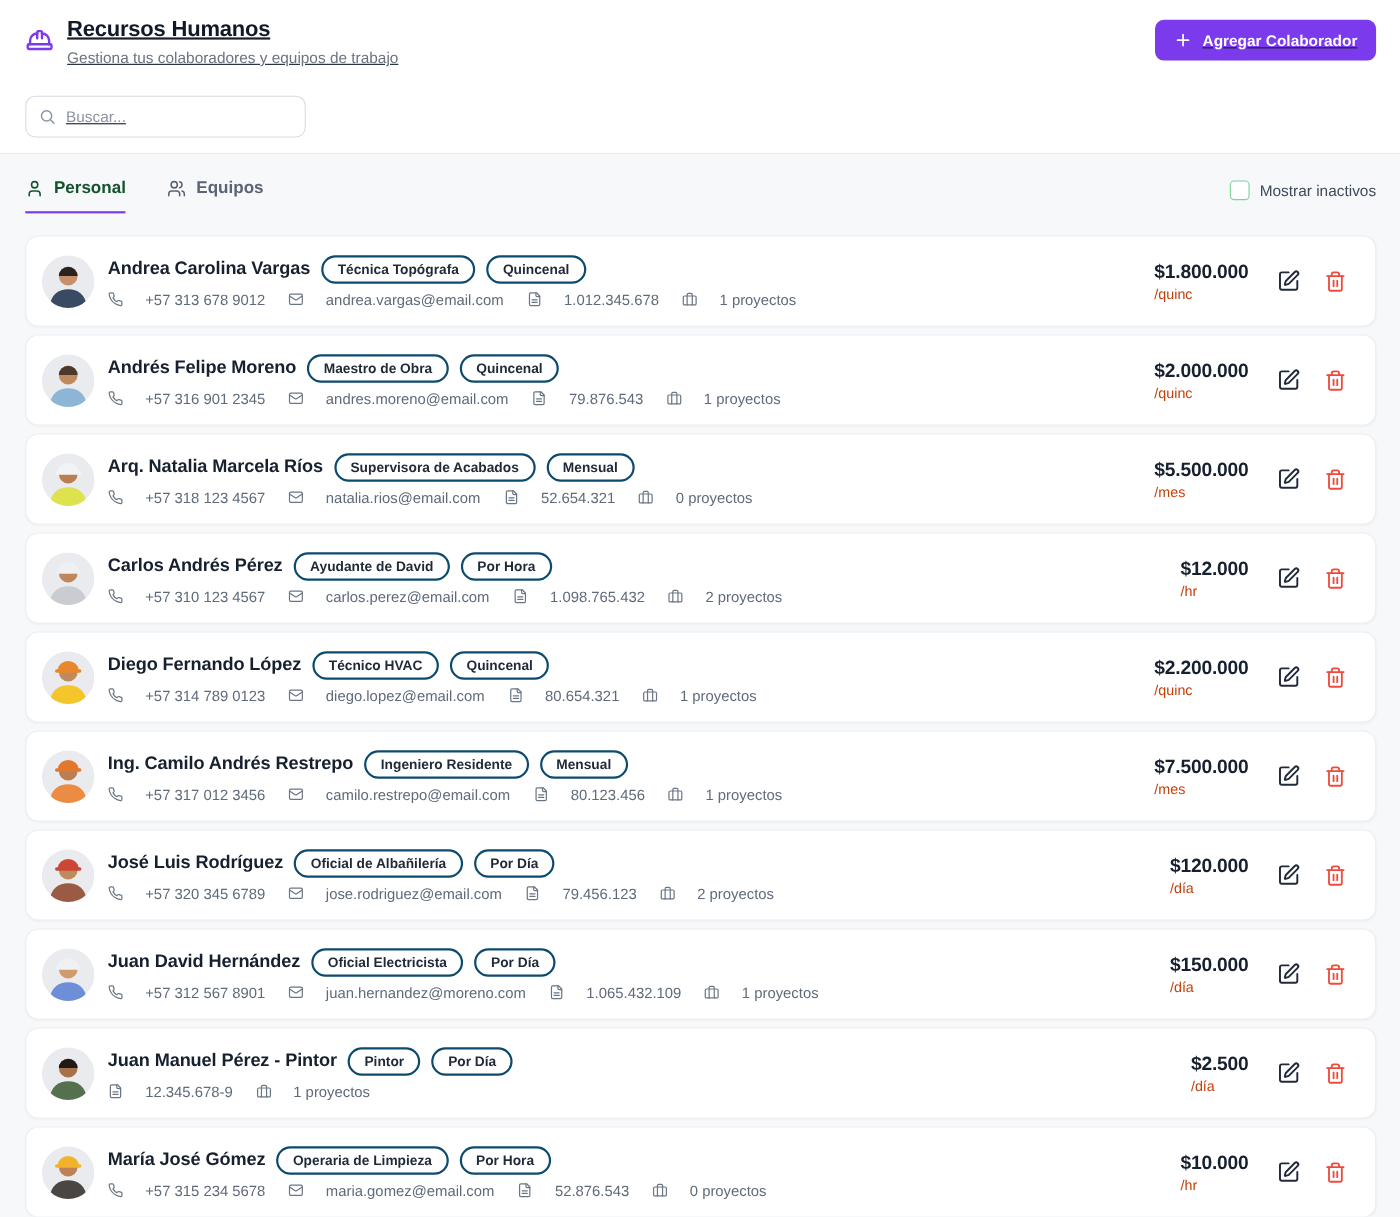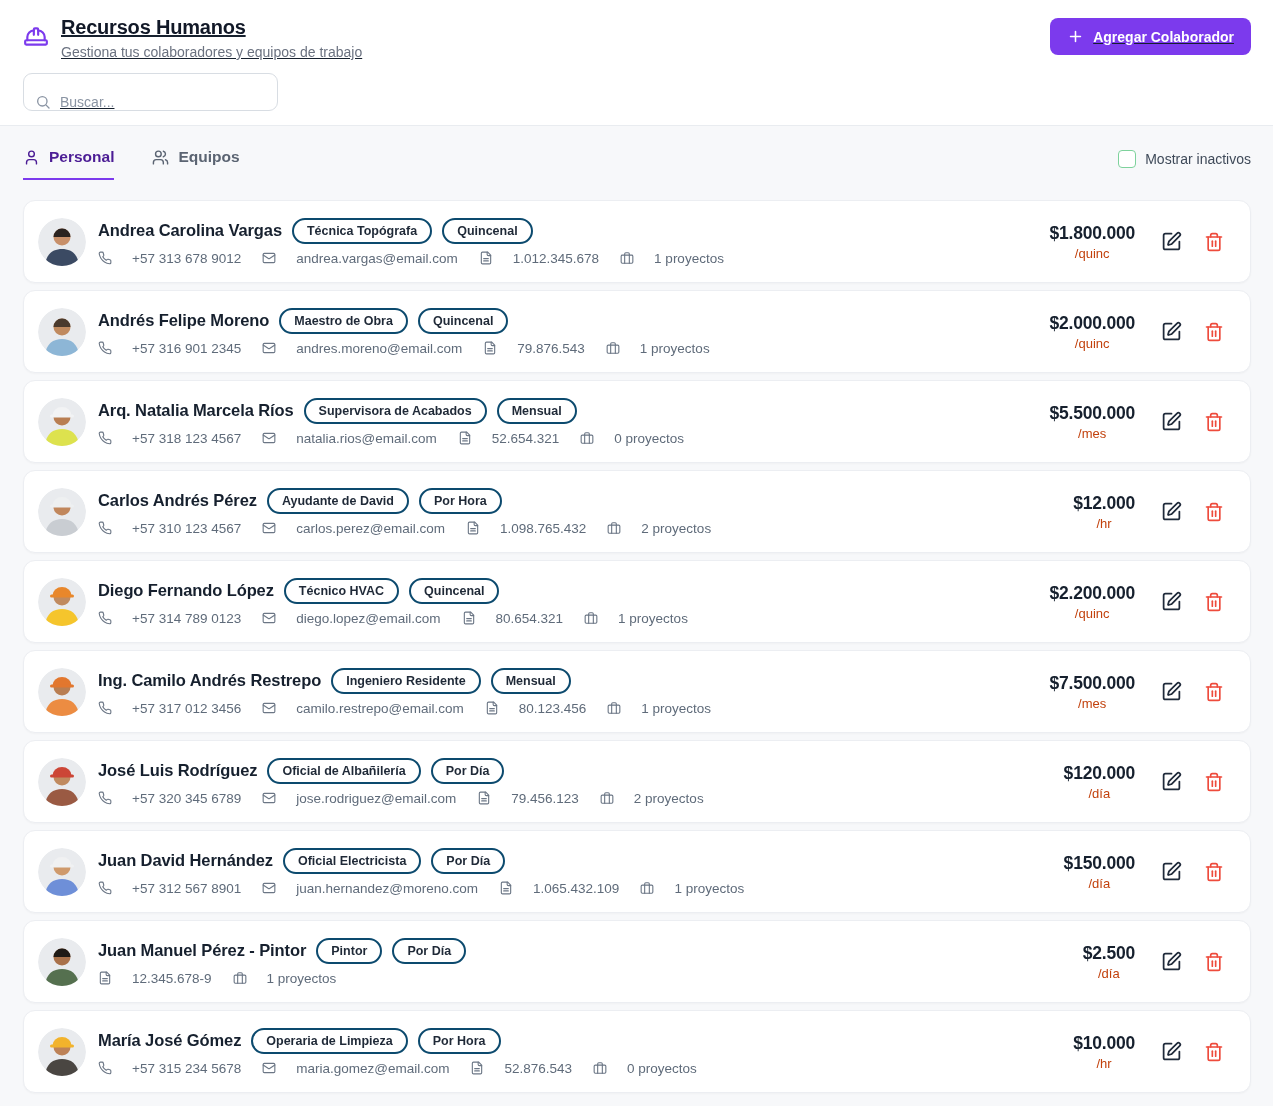--- a/index.html
+++ b/index.html
@@ -9,51 +9,51 @@
   
   .header { background:#fff; border-bottom:1px solid #e9ecf0; padding:16px 22px 14px 23px;text-decoration:underline; }
   .header-top { display:flex; align-items:flex-start; justify-content:space-between; }
   .title-wrap { display:flex; align-items:flex-start; gap:12px; }
   .hardhat { color:#7c3aed; margin-top:8px; }
   .page-title { font-size:20px; font-weight:700; color:#111827; letter-spacing:-0.2px; }
   .page-subtitle { font-size:14px; color:#6b7280; margin-top:5px; }
   .add-btn { display:inline-flex; align-items:center; gap:9px; background:#7c3aed; color:#fff;
              border:none; border-radius:8px; height:37px; padding:0 17px; font-size:14px;
              font-weight:700; font-family:inherit; cursor:pointer; margin-top:2px; }
-  .search-box { margin-top:13px; width:255px; height:38px; border:1px solid #d8dde3; border-radius:9px;
-                display:flex; align-items:flex-end; gap:9px; padding:0 11px; background:#fff; color:#8a94a3; }
+  .search-box { margin-top:27px; width:255px; height:38px; border:1px solid #d8dde3; border-radius:9px;
+                display:flex; align-items:center; gap:9px; padding:0 11px; background:#fff; color:#8a94a3; }
   .search-box input { border:none; outline:none; font-size:14px; font-family:inherit; width:100%;
                       color:#334155; background:transparent; }
   .search-box input::placeholder { color:#8a94a3; }
 
   
   .toolbar { display:flex; align-items:center; justify-content:space-between; padding:22px 22px 0 23px; }
   .tabs { display:flex; gap:38px; }
   .tab { display:inline-flex; align-items:center; gap:9px; font-size:15.5px; font-weight:600;
          color:#5b6472; padding-bottom:12px; border-bottom:2.5px solid transparent; cursor:pointer; }
-  .tab.active { color:#4c1d95; border-bottom-color:#7c3aed; }
+  .tab.active { color:#14532d; border-bottom-color:#7c3aed; }
   .toggle { display:inline-flex; align-items:center; gap:9px; font-size:14px; font-weight:500;
             color:#3f4a59; cursor:pointer; margin-bottom:10px; }
   .cbx { width:18px; height:18px; border:1.5px solid #7ed29c; border-radius:4px; background:#fff; display:inline-block; }
 
   
   .list { padding:20px 22px 0 23px; display:flex; flex-direction:column; gap:7px; }
   .card { background:#fff; border:1px solid #eceef2; border-radius:12px; height:83px;
           display:flex; align-items:center; padding:0 22px 0 14px;
           box-shadow:0 1px 2px rgba(16,24,40,.03); }
   .avatar { width:48px; height:48px; border-radius:50%; overflow:hidden; flex:0 0 48px; margin-right:12px; }
   .info { flex:1 1 auto; min-width:0; }
   .name-row { display:flex; align-items:center; gap:10px; }
   .name { font-size:16.5px; font-weight:700; color:#16202e; letter-spacing:-0.1px; }
   .badge { font-size:12.5px; font-weight:600; color:#1f2937; border:2px solid #0c4a6e;
            border-radius:999px; padding:4px 13px; background:#fff; white-space:nowrap; }
   .details { display:flex; align-items:center; gap:21px; margin-top:7px; color:#5f6b7a; font-size:13.5px; }
   .detail-item { display:inline-flex; align-items:center; gap:20px; color:#5f6b7a; }
   .detail-item svg { color:#6b7685; flex:0 0 auto; }
-  .rate { text-align:center; margin-right:22px; }
+  .rate { text-align:left; margin-right:22px; }
   .amount { font-size:17.5px; font-weight:700; color:#16202e; letter-spacing:-0.2px; }
   .per { font-size:13px; color:#c2410c; margin-top:2px; }
   .icon-btn { background:none; border:none; cursor:pointer; padding:4px; display:inline-flex; }
   .icon-btn.edit { color:#1f2a3a; margin-right:14px; }
   .icon-btn.delete { color:#ee4b3c; }
 </style>
 </head>
 <body>
 
 <div class="header">

